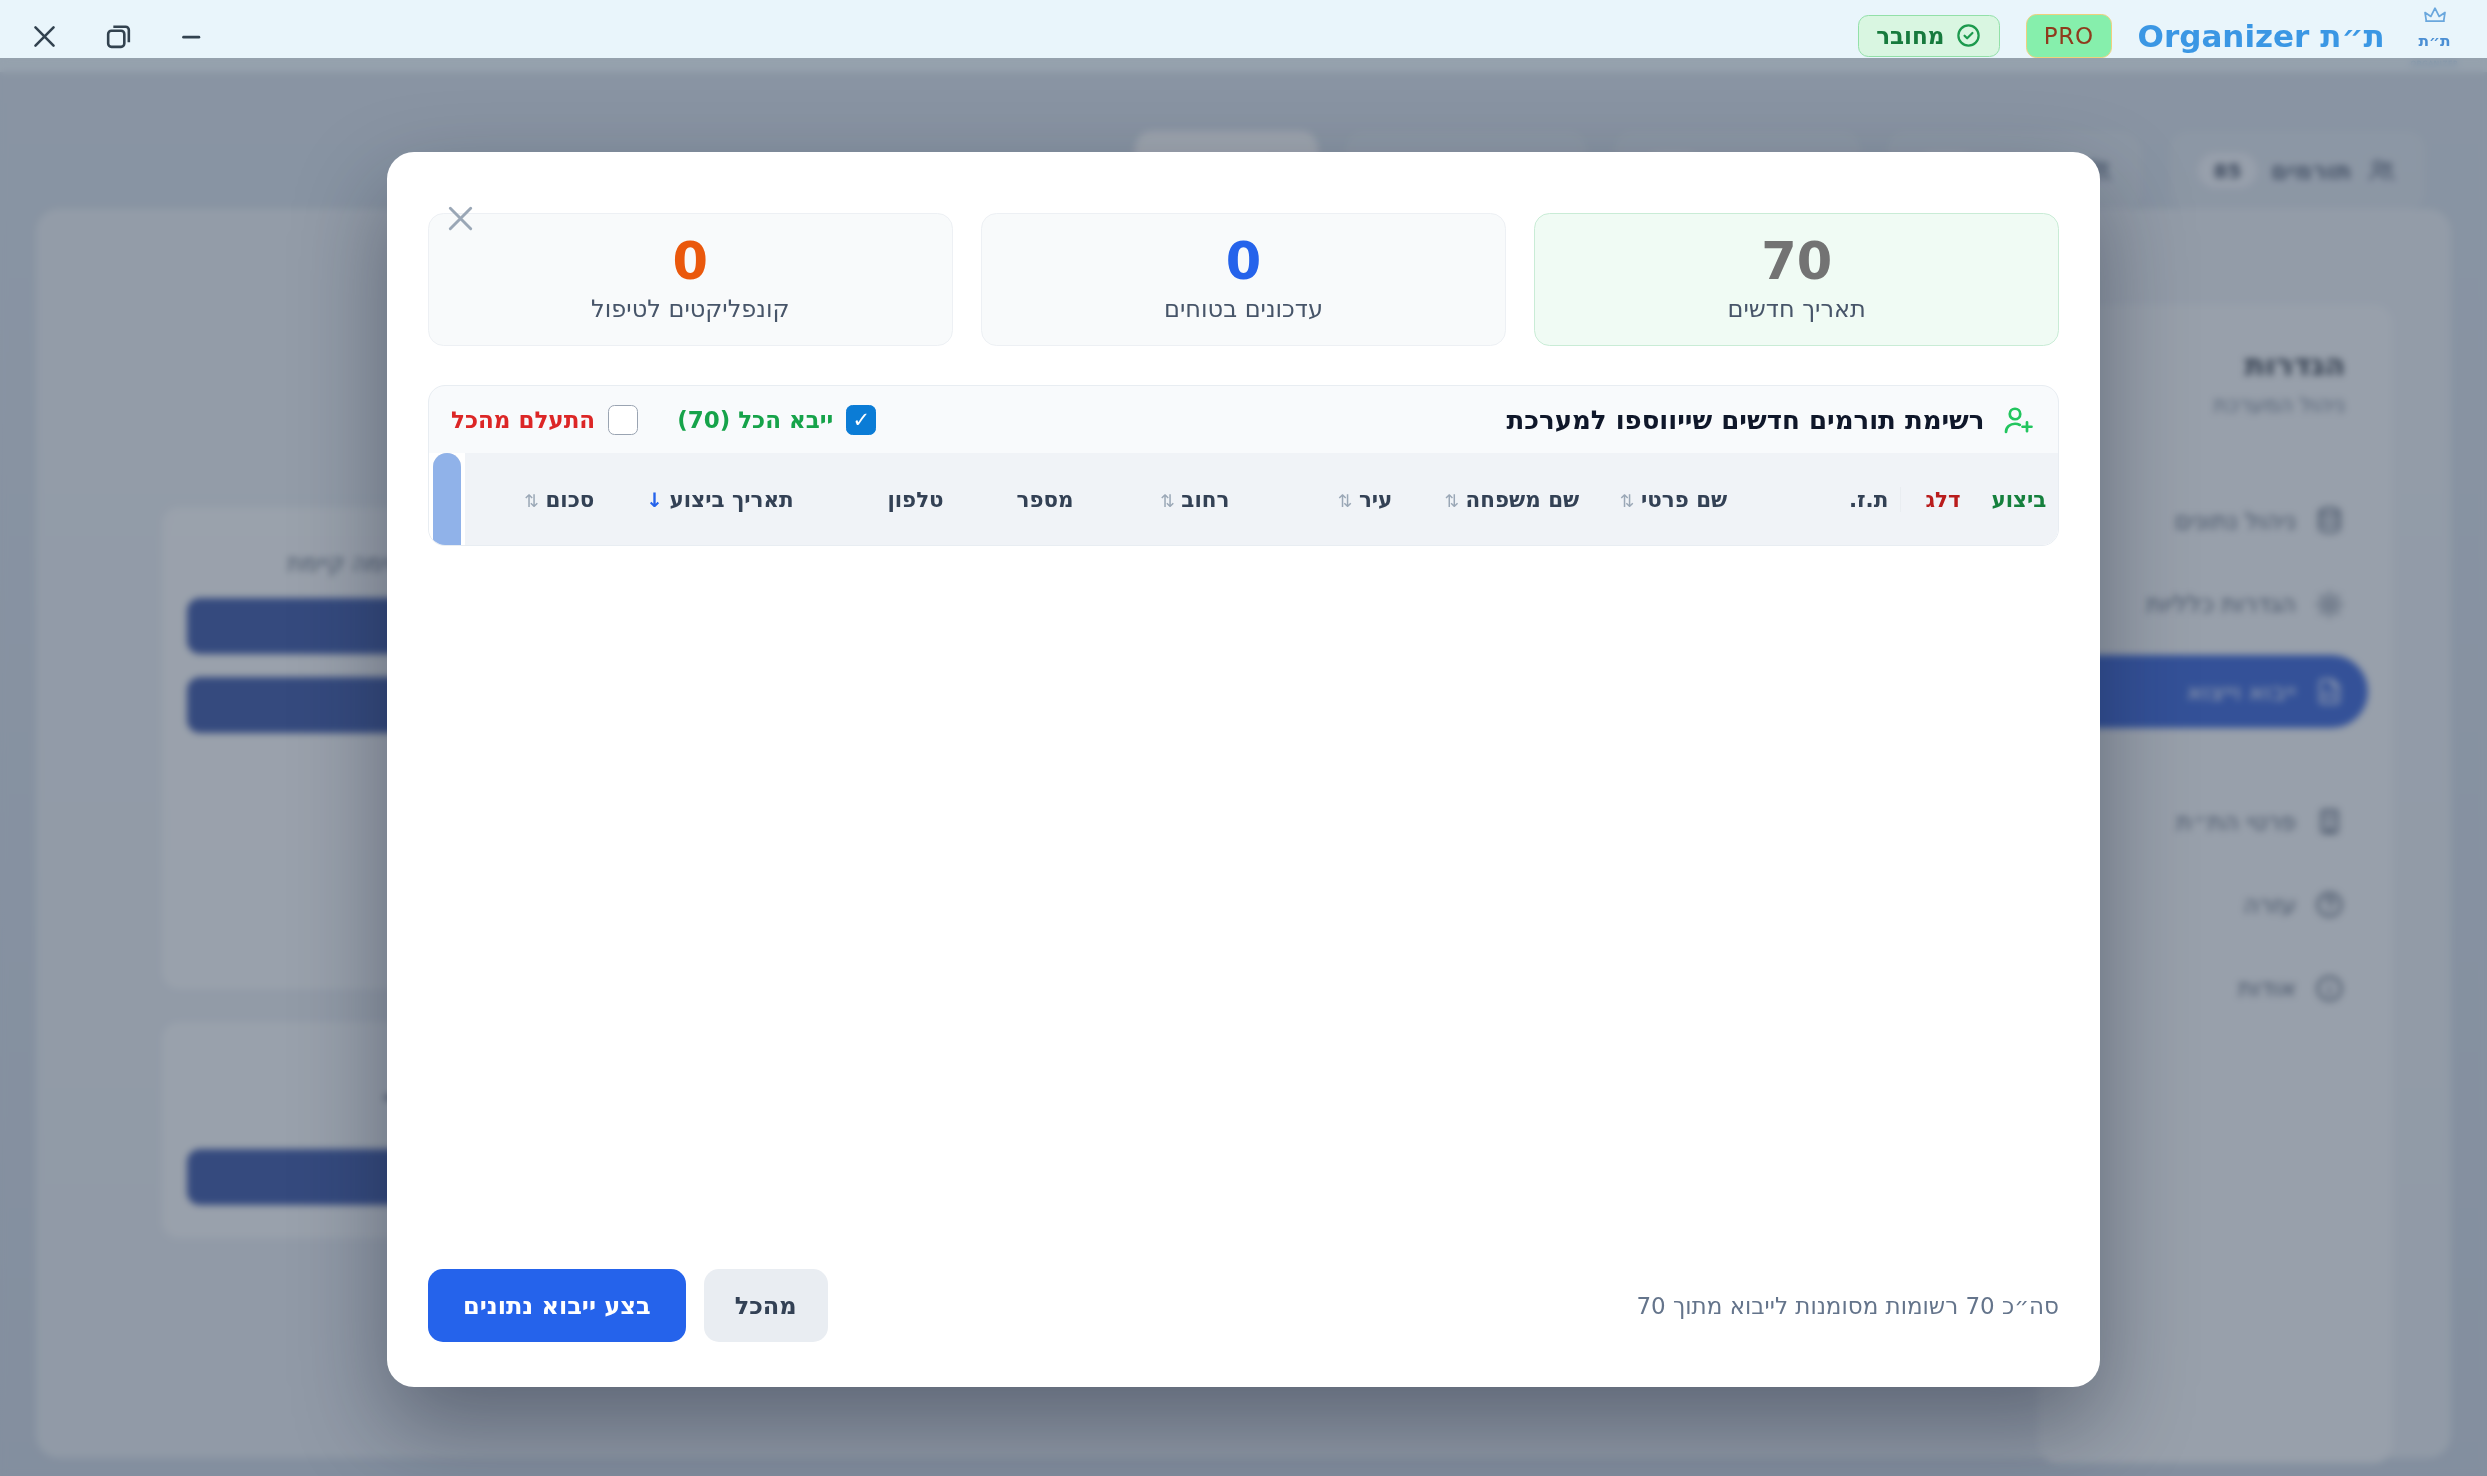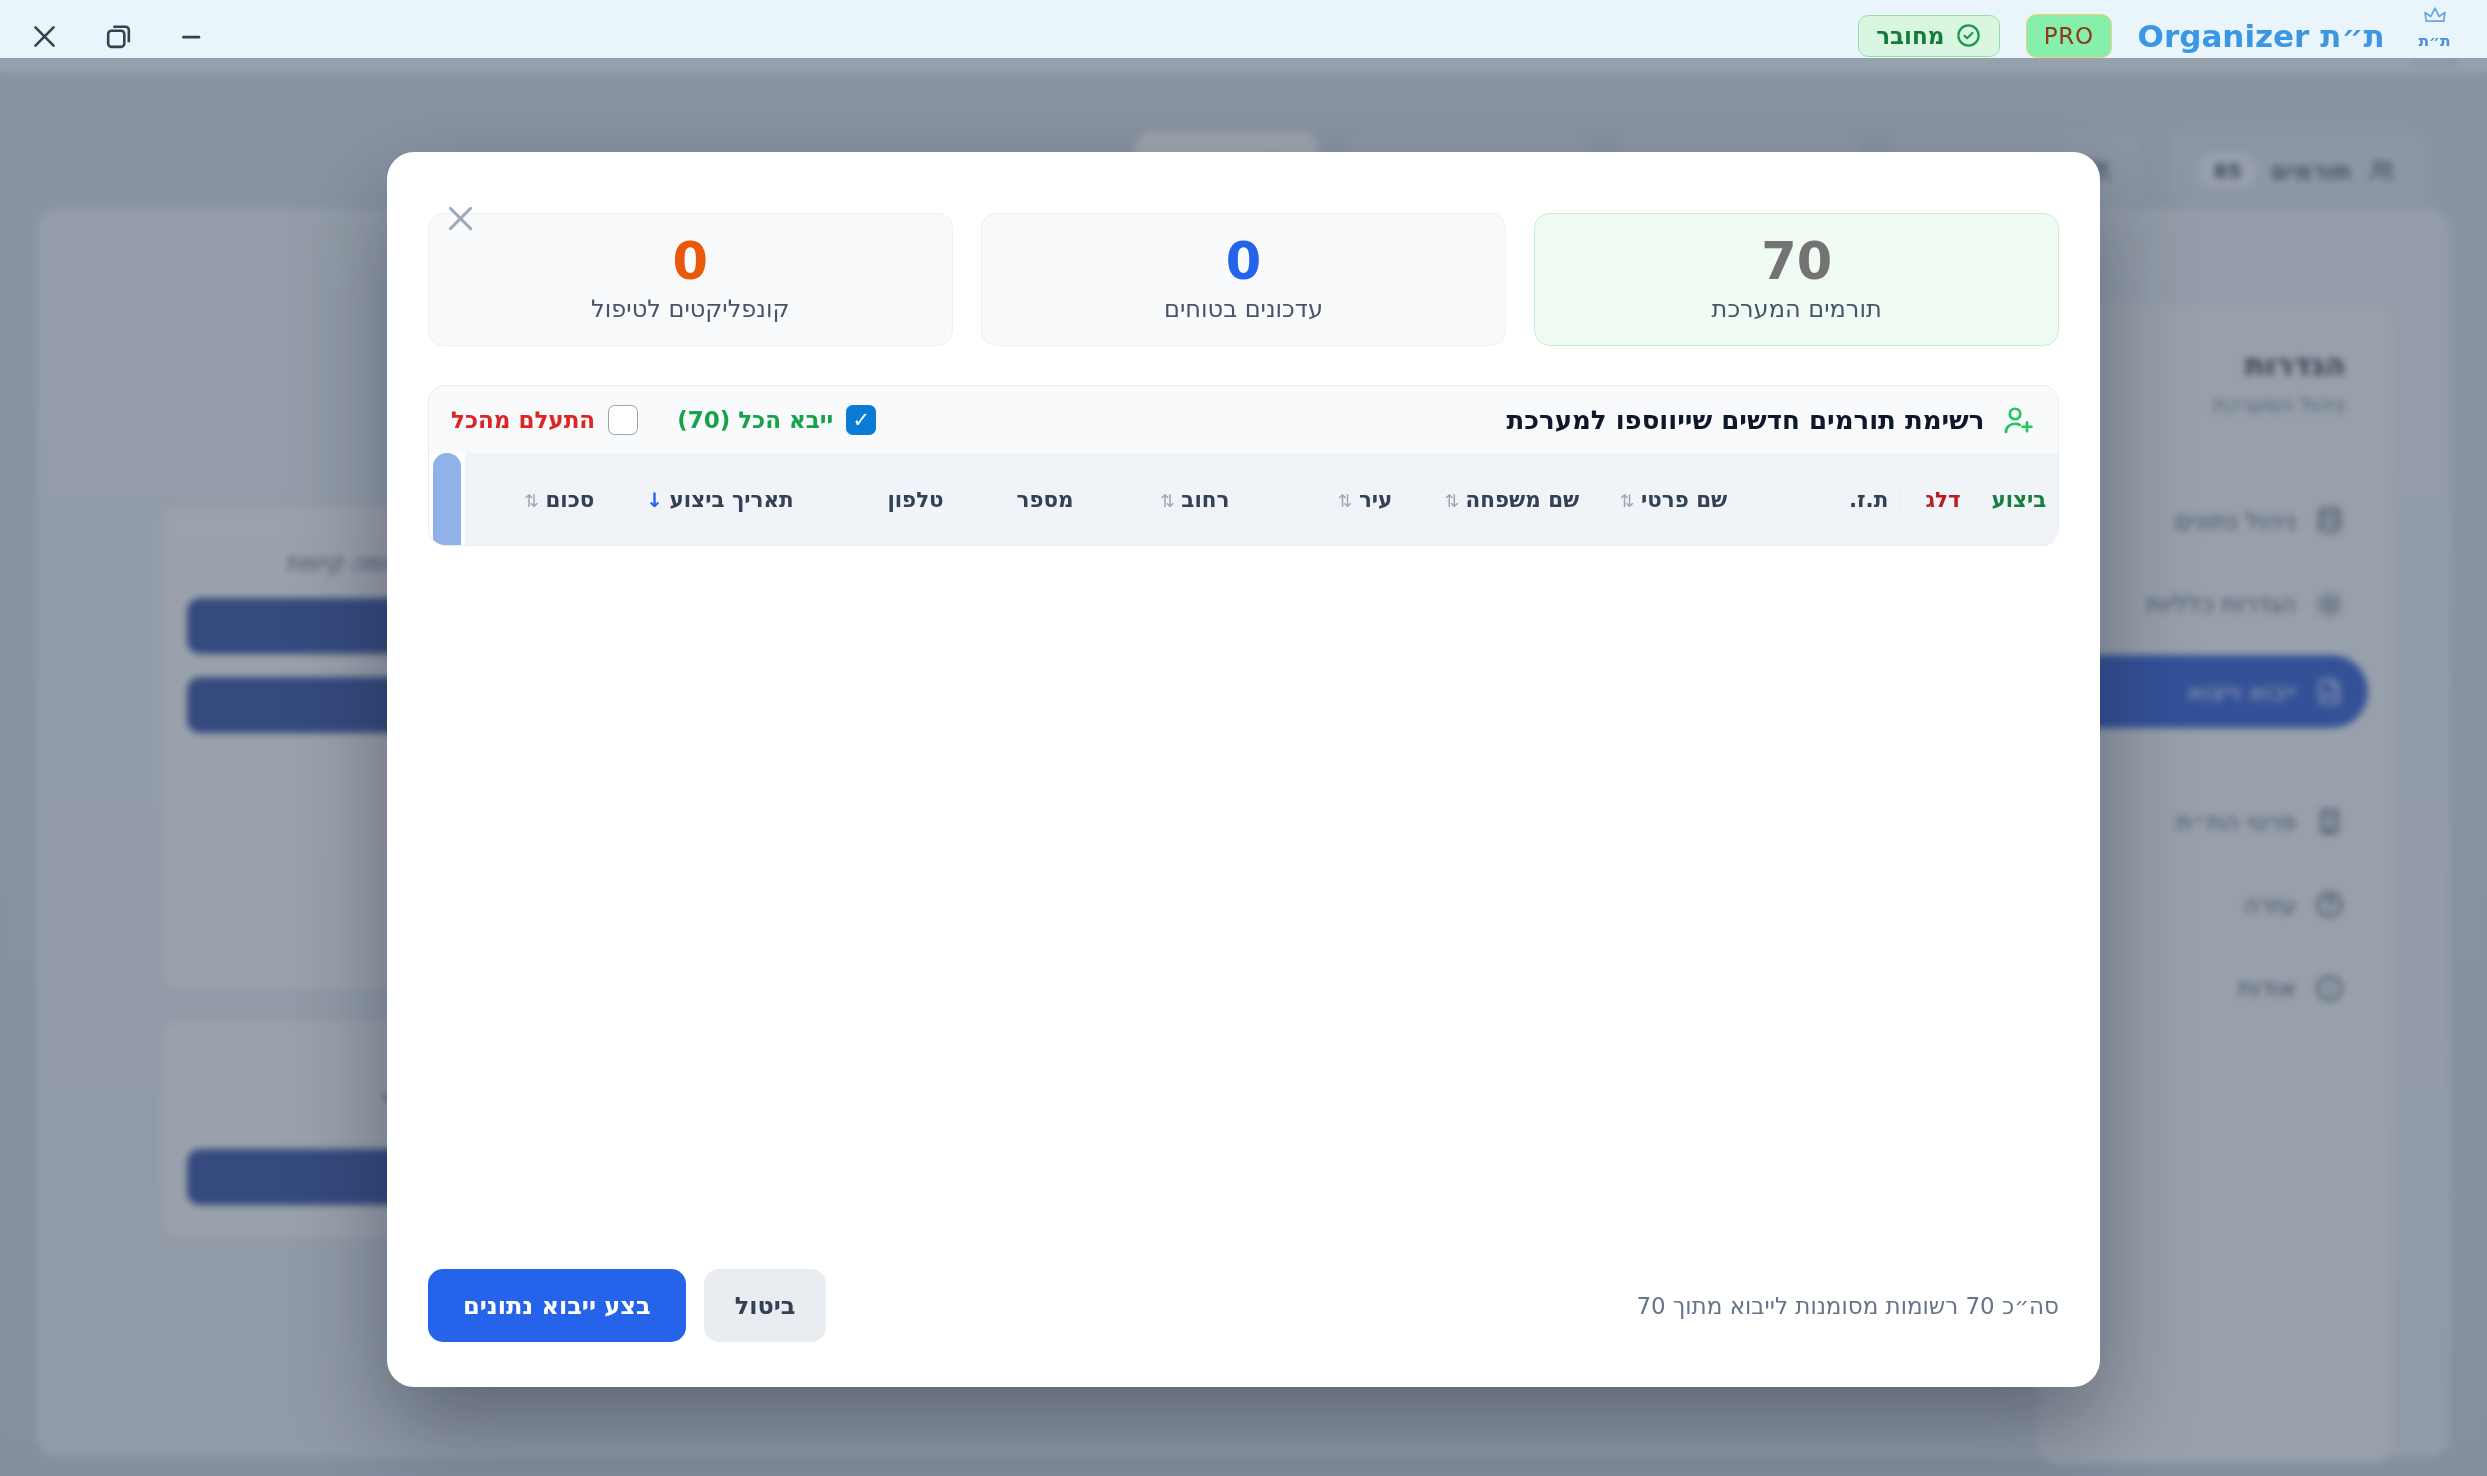--- a/index.html
+++ b/index.html
@@ -300,21 +300,21 @@
 <div class="modal">
   <button class="modal-close ic">
     <svg viewBox="0 0 24 24" fill="none" stroke="currentColor" stroke-width="2" stroke-linecap="round">
         <path d="M5 5l14 14M19 5L5 19"></path>
       </svg>
   </button>
 
   <div class="cards">
     <div class="card green">
       <div class="card-value" style="color:#737373">70</div>
-      <div class="card-label">תורמים המערכת</div>
+      <div class="card-label">תאריך חדשים</div>
     </div>
     <div class="card">
       <div class="card-value" style="color:#2563eb">0</div>
       <div class="card-label">עדכונים בטוחים</div>
     </div>
     <div class="card">
       <div class="card-value" style="color:#ea580c">0</div>
       <div class="card-label">קונפליקטים לטיפול</div>
     </div>
   </div>
@@ -360,18 +360,18 @@
           <div class="hcell center"><span>תאריך ביצוע</span><span class="sort active">↓</span></div>
           <div class="hcell "><span>סכום</span><span class="sort">⇅</span></div>
         </div>
       <div id="tbl-rows"></div>
     </div>
   </div>
 
   <div class="modal-footer">
     <div class="footer-summary">סה״כ 70 רשומות מסומנות לייבוא מתוך 70</div>
     <div class="footer-buttons">
-      <button class="btn btn-cancel">ביטול</button>
+      <button class="btn btn-cancel">מהכל</button>
       <button class="btn btn-submit">בצע ייבוא נתונים</button>
     </div>
   </div>
 </div>
 
 
 </body></html>

